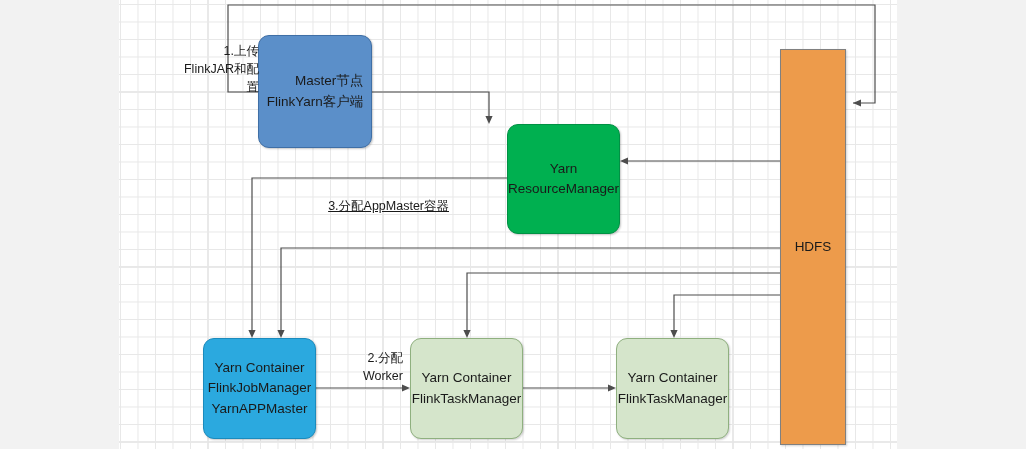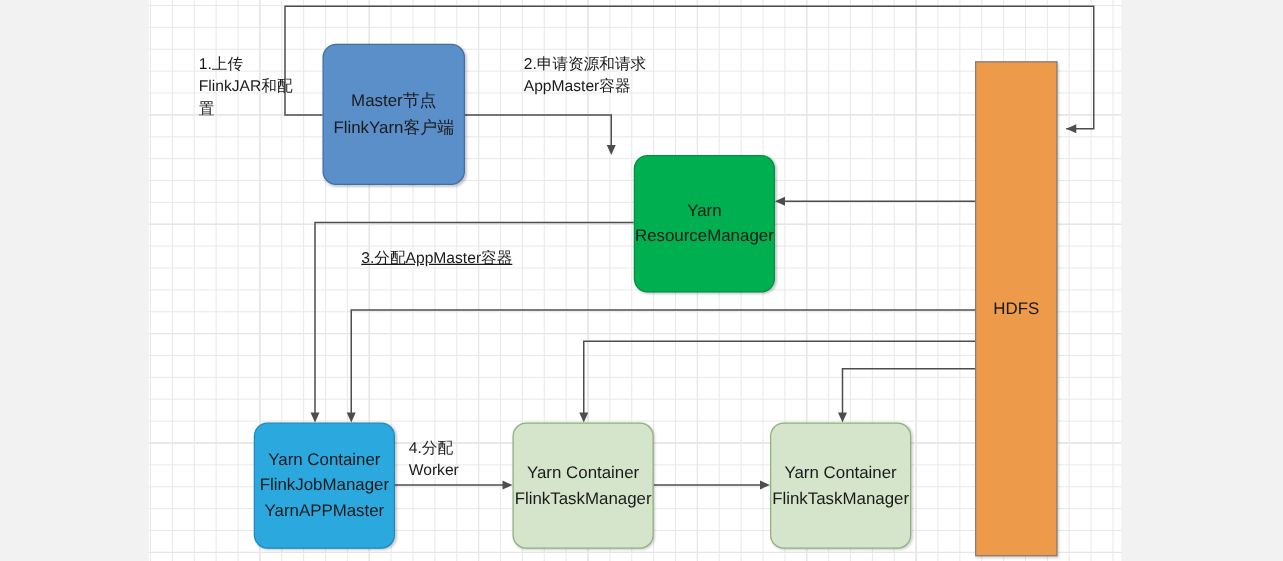--- a/index.html
+++ b/index.html
@@ -71,20 +71,21 @@
     font-size: 13.5px;
   }
 
   .node.master {
     left: 139px; top: 35px;
     width: 114px; height: 113px;
     background: #5b8fc9;
     border: 1px solid #3f6fa6;
     border-radius: 11px;
     box-shadow: 1px 1px 2px rgba(0,0,0,.22);
+    text-align: right;
   }
 
   .node.rm {
     left: 388px; top: 124px;
     width: 113px; height: 110px;
     background: #00b050;
     border: 1px solid #009144;
     border-radius: 11px;
     box-shadow: 1px 1px 2px rgba(0,0,0,.22);
   }
@@ -125,21 +126,21 @@
     box-shadow: 1px 1px 2px rgba(0,0,0,.18);
     font-size: 13.5px;
   }
 
   
   .edge-label {
     position: absolute;
     color: #1a1a1a;
     font-size: 12.5px;
     line-height: 1.45;
-    text-align: left;
+    text-align: right;
     white-space: pre-line;
     background: transparent;
   }
 
   .edge-label.l1 { left: 40px;  top: 42px;  width: 100px; }
   .edge-label.l2 { left: 300px; top: 42px;  width: 135px; }
   .edge-label.l3 { left: 170px; top: 197px; width: 160px; text-decoration: underline; }
   .edge-label.l4 { left: 208px; top: 349px; width: 76px;  }
   .edge-label.l5 { left: 500px; top: 224px; width: 152px; }
 </style>
@@ -225,23 +226,21 @@
     </div>
 
     <div class="node hdfs">
       <span>HDFS</span>
     </div>
 
     <div class="edge-label l1">1.上传
 FlinkJAR和配
 置</div>
 
-    <div class="edge-label l2">2.申请资源和请求
-AppMaster容器</div>
 
     <div class="edge-label l3">3.分配AppMaster容器</div>
 
-    <div class="edge-label l4">4.分配
+    <div class="edge-label l4">2.分配
 Worker</div>
 
 
   </div>
 </div>
 
 </body></html>

